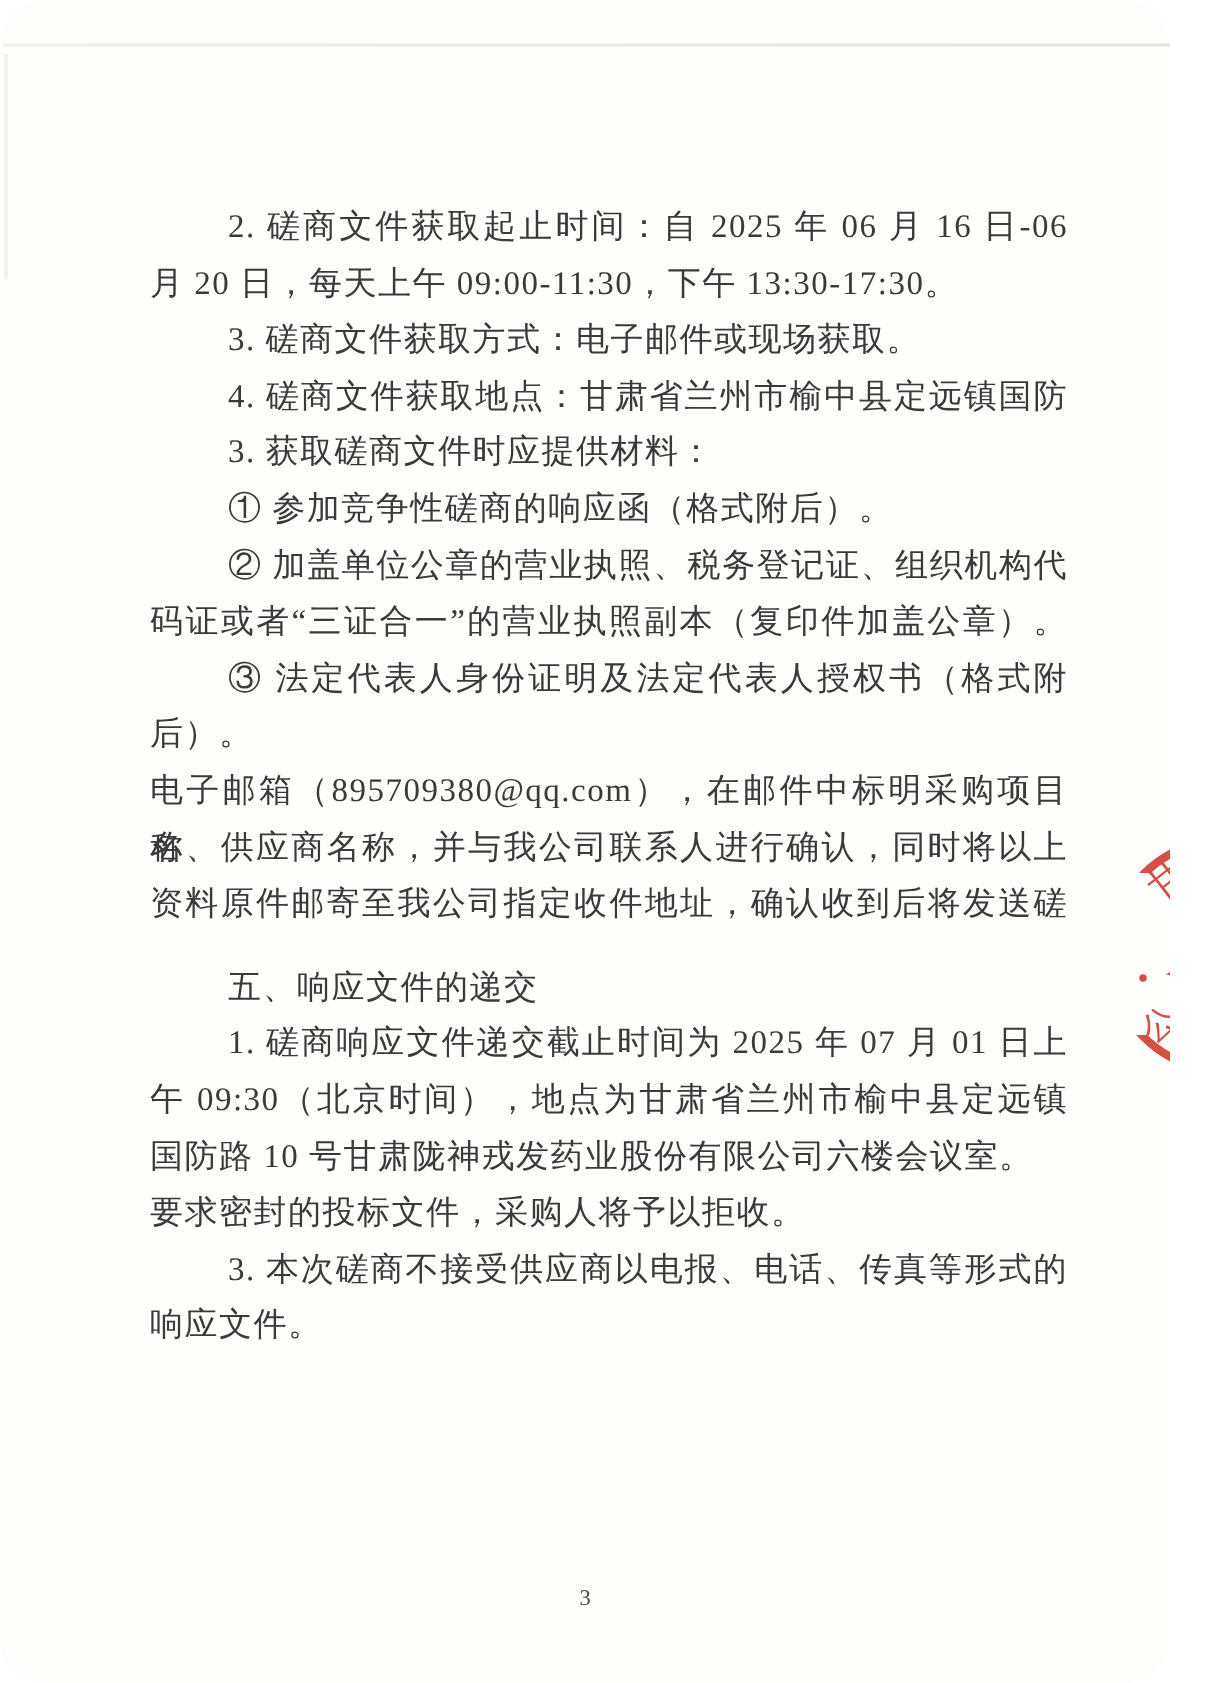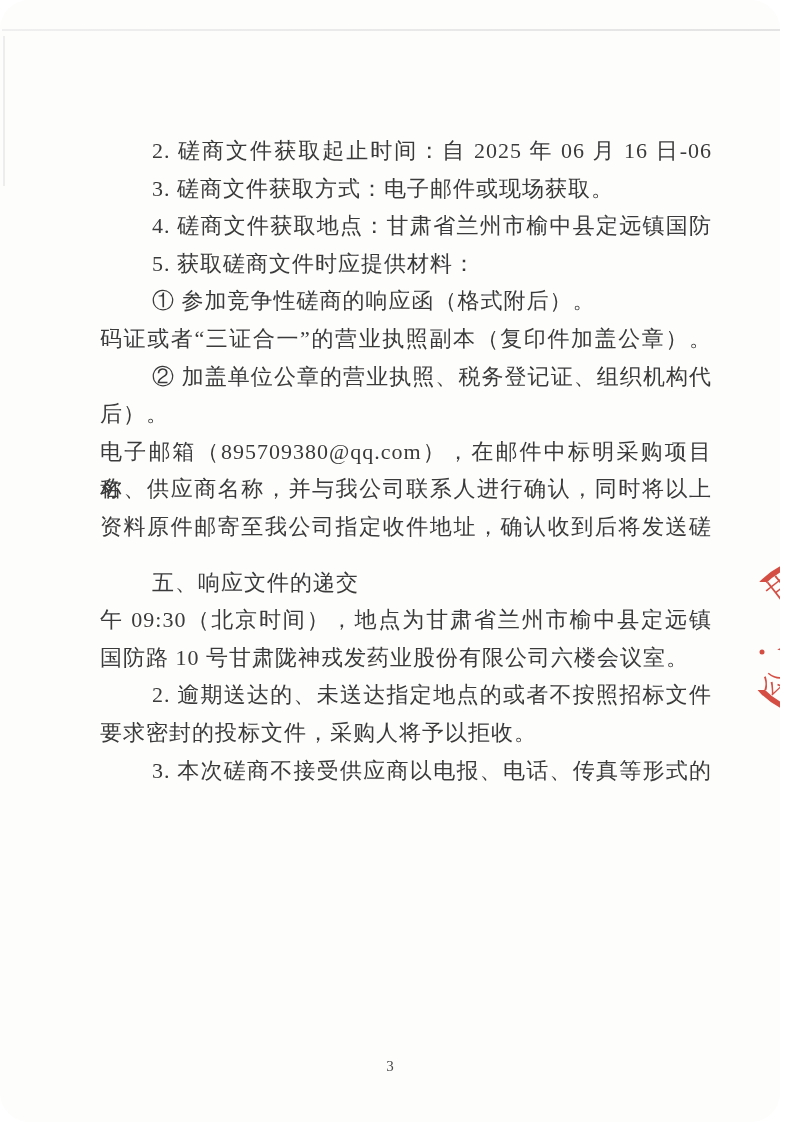--- a/index.html
+++ b/index.html
@@ -46,36 +46,39 @@
 <body>
 
 <div class="page">
 
   <div class="scan-edge-top"></div>
   <div class="scan-edge-right"></div>
   <div class="scan-edge-left"></div>
 
   <div class="doc-body">
     <div class="ln indent">2. 磋商文件获取起止时间：自 2025 年 06 月 16 日-06</div>
+    <div class="ln last">月 20 日，每天上午 09:00-11:30，下午 13:30-17:30。</div>
     <div class="ln indent last">3. 磋商文件获取方式：电子邮件或现场获取。</div>
     <div class="ln indent">4. 磋商文件获取地点：甘肃省兰州市榆中县定远镇国防</div>
-    <div class="ln indent last">5. 获取磋商文件时应提供材料：</div>
+    <div class="ln indent last">3. 获取磋商文件时应提供材料：</div>
     <div class="ln indent last">① 参加竞争性磋商的响应函（格式附后）。</div>
+    <div class="ln indent">② 加盖单位公章的营业执照、税务登记证、组织机构代</div>
     <div class="ln">码证或者“三证合一”的营业执照副本（复印件加盖公章）。</div>
-    <div class="ln indent">② 加盖单位公章的营业执照、税务登记证、组织机构代</div>
+    <div class="ln indent">③ 法定代表人身份证明及法定代表人授权书（格式附</div>
     <div class="ln last">后）。</div>
     <div class="ln">电子邮箱（895709380@qq.com），在邮件中标明采购项目名</div>
     <div class="ln">称、供应商名称，并与我公司联系人进行确认，同时将以上</div>
     <div class="ln">资料原件邮寄至我公司指定收件地址，确认收到后将发送磋</div>
     <div class="ln indent last gap">五、响应文件的递交</div>
+    <div class="ln indent">1. 磋商响应文件递交截止时间为 2025 年 07 月 01 日上</div>
     <div class="ln">午 09:30（北京时间），地点为甘肃省兰州市榆中县定远镇</div>
     <div class="ln last">国防路 10 号甘肃陇神戎发药业股份有限公司六楼会议室。</div>
-    <div class="ln indent">2. 逾期送达的、未送达指定地点的或者不按照招标文件</div>
     <div class="ln last">要求密封的投标文件，采购人将予以拒收。</div>
     <div class="ln indent">3. 本次磋商不接受供应商以电报、电话、传真等形式的</div>
+    <div class="ln last">响应文件。</div>
   </div>
 
   <svg class="stamp-svg" width="200" height="180" viewBox="0 0 200 180">
     <g opacity="0.88">
       <circle cx="82" cy="87" r="77" fill="none" stroke="#d0372b" stroke-width="5.5"></circle>
 
       <rect x="-3" y="32" width="34" height="108" fill="#fdfdfc"></rect>
       <path fill="#d0342c" d="M42.2,99.5 L69.5,106.8 L73.0,135.0 L88.5,111.2 L116.3,116.6 L98.4,94.6 L112.2,69.8 L85.7,79.9 L66.4,59.2 L67.9,87.5 Z"></path>
       <text text-anchor="middle" dominant-baseline="central" font-size="25" fill="#d0372b" transform="translate(44,38) rotate(-38)">甘</text>
       <text text-anchor="middle" dominant-baseline="central" font-size="25" fill="#d0372b" transform="translate(63,28) rotate(-17)">肃</text>

